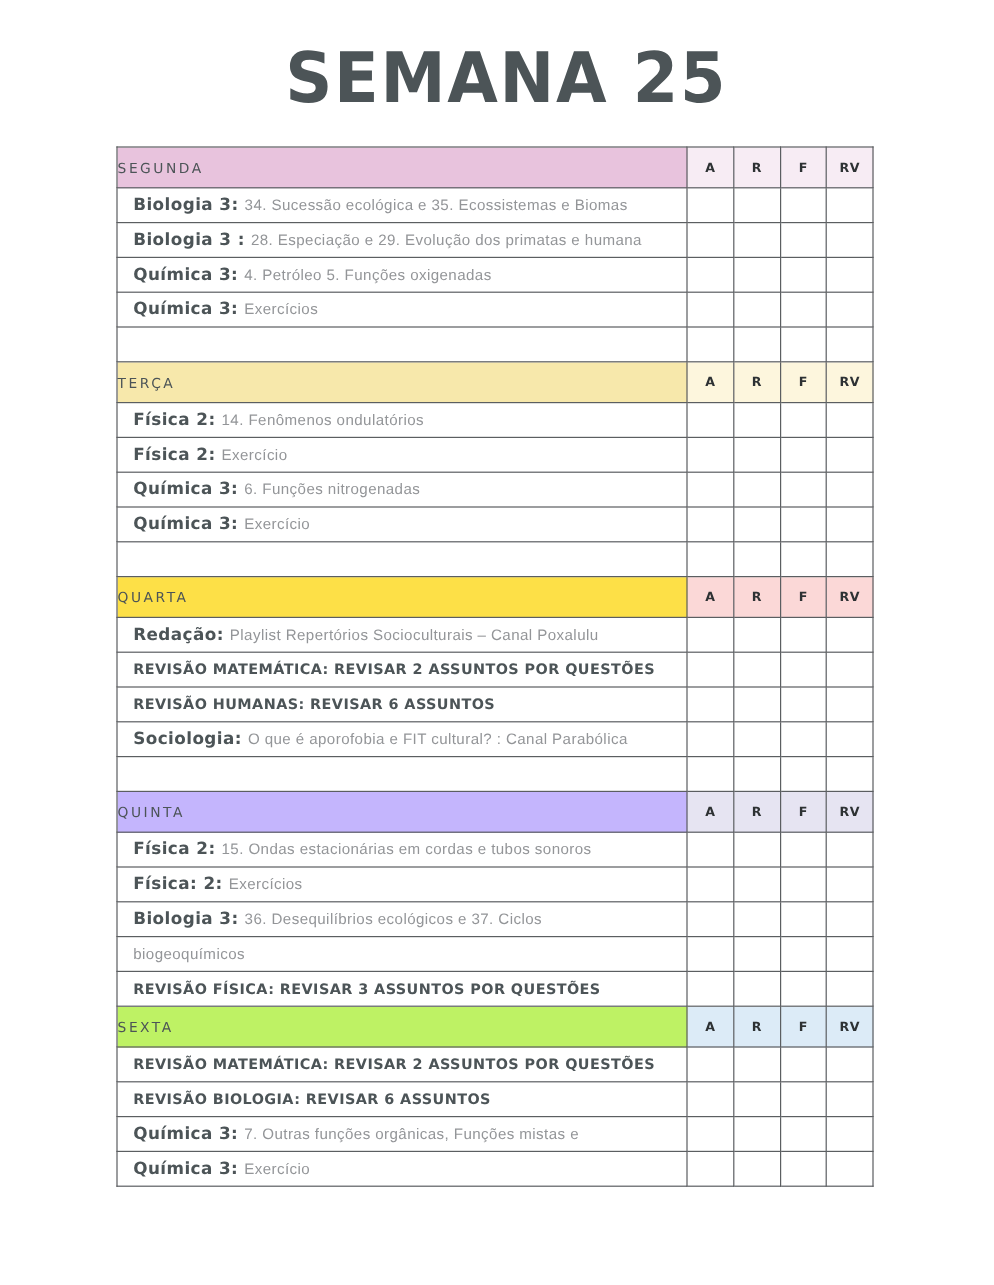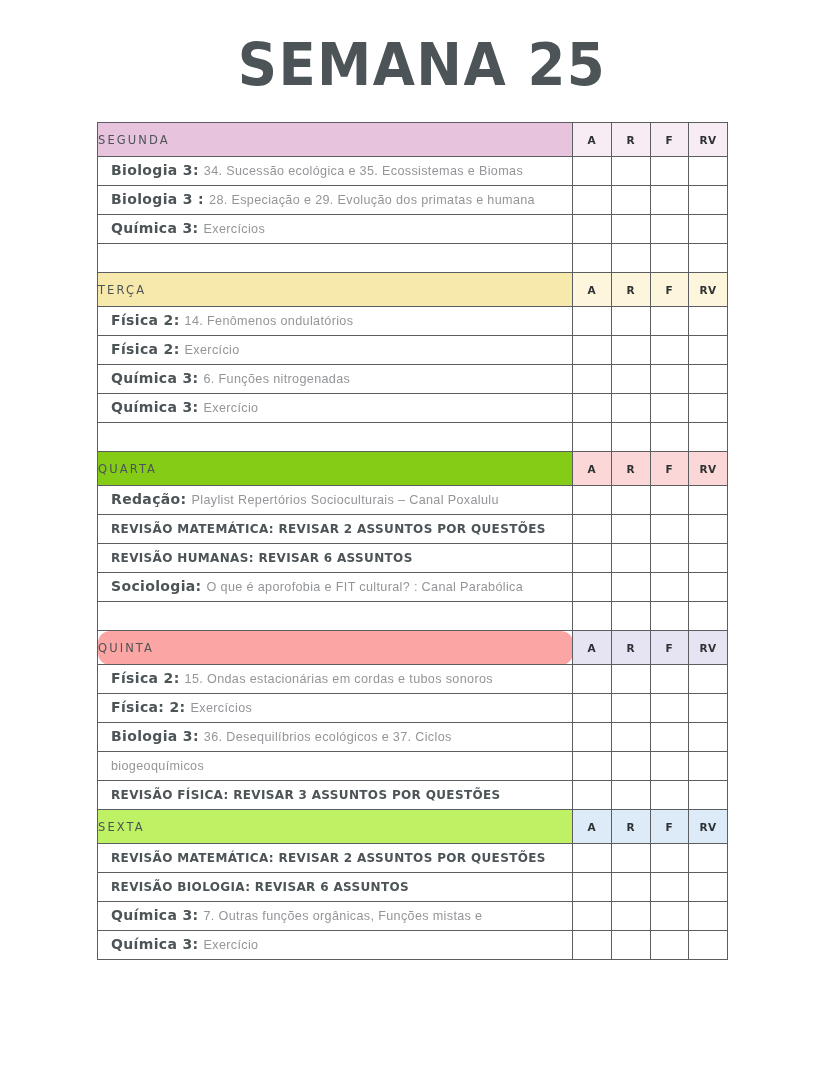--- a/index.html
+++ b/index.html
@@ -125,24 +125,24 @@
   td.mark { background: #ffffff; }
   td.task.blank { height: 28px; }
 
   
   .seg .day-label { background: #e8c3dd; }
   .seg .mark-head { background: #f7ecf4; }
 
   .ter .day-label { background: #f7e8ab; }
   .ter .mark-head { background: #fdf6dd; }
 
-  .qua .day-label { background: #84cc16; }
+  .qua .day-label { background: #fde047; }
   .qua .mark-head { background: #fbd8d7; }
 
-  .qui .day-label { background: #fca5a5; border-radius: 12px; }
+  .qui .day-label { background: #c4b5fd; }
   .qui .mark-head { background: #e6e4f2; }
 
   .sex .day-label { background: #bef264; }
   .sex .mark-head { background: #dcebf7; }
 </style>
 </head>
 <body>
 
 <div class="page">
 
@@ -174,20 +174,27 @@
           <td class="mark"></td>
         </tr>
         <tr class="task-row seg">
           <td class="task"><span class="subj">Biologia 3 :</span><span class="desc">28. Especiação e 29. Evolução dos primatas e humana</span></td>
           <td class="mark"></td>
           <td class="mark"></td>
           <td class="mark"></td>
           <td class="mark"></td>
         </tr>
         <tr class="task-row seg">
+          <td class="task"><span class="subj">Química 3:</span><span class="desc">4. Petróleo 5. Funções oxigenadas</span></td>
+          <td class="mark"></td>
+          <td class="mark"></td>
+          <td class="mark"></td>
+          <td class="mark"></td>
+        </tr>
+        <tr class="task-row seg">
           <td class="task"><span class="subj">Química 3:</span><span class="desc">Exercícios</span></td>
           <td class="mark"></td>
           <td class="mark"></td>
           <td class="mark"></td>
           <td class="mark"></td>
         </tr>
         <tr class="task-row seg">
           <td class="task blank"></td>
           <td class="mark"></td>
           <td class="mark"></td>

